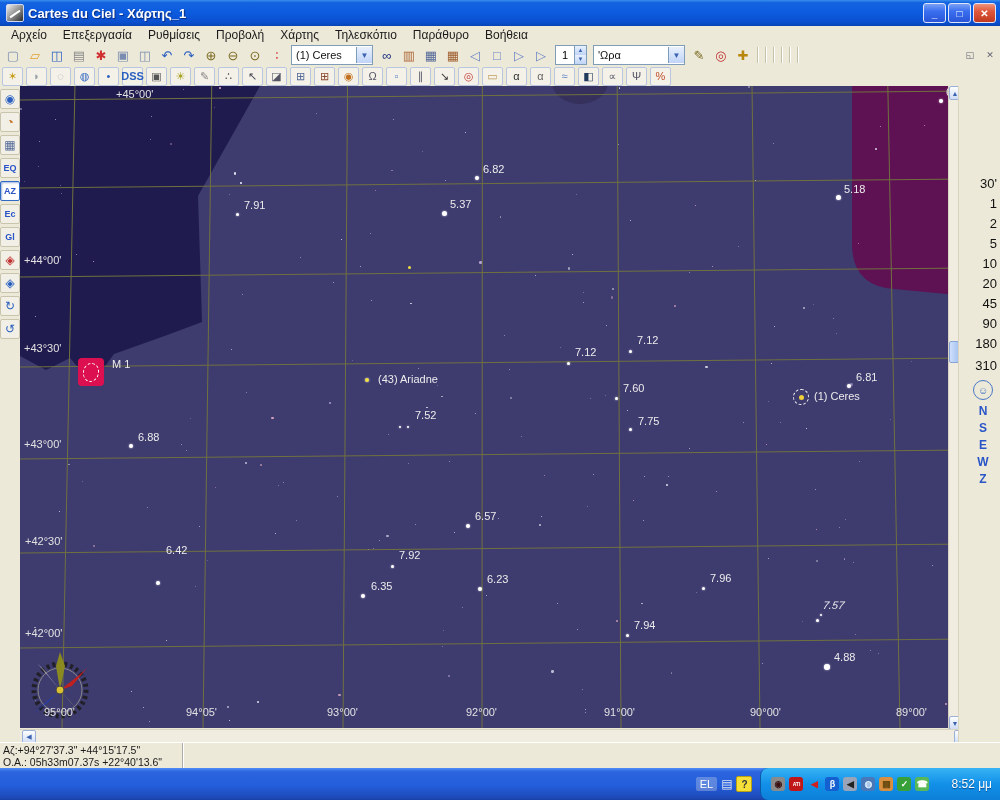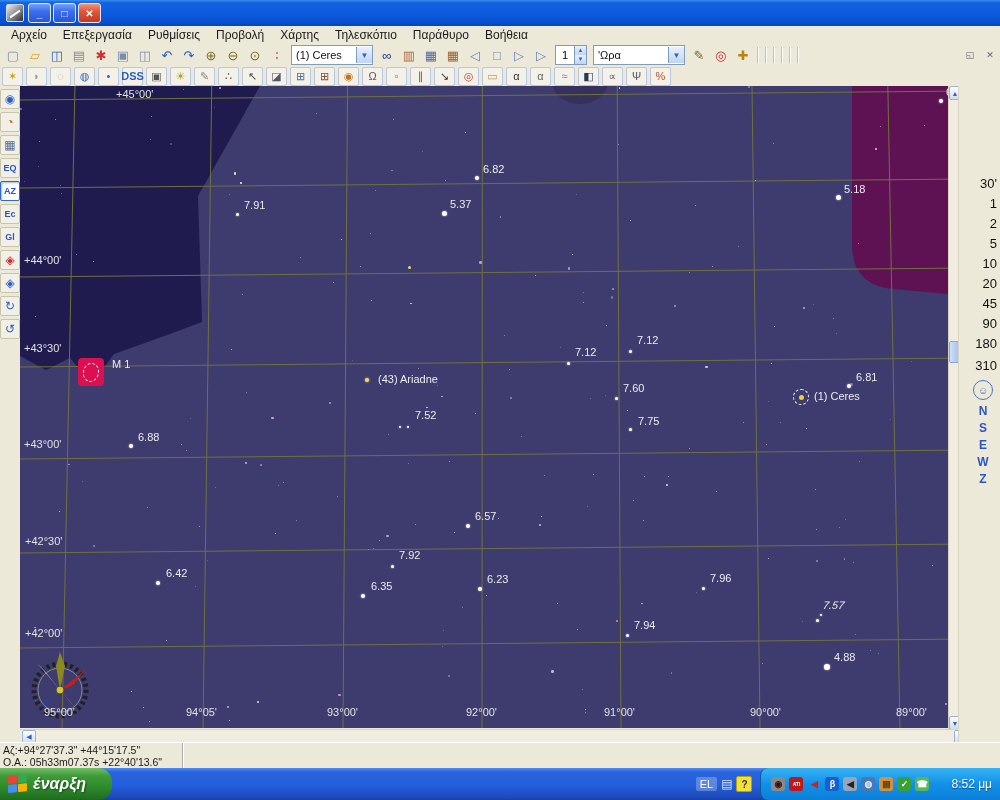--- a/index.html
+++ b/index.html
@@ -131,20 +131,21 @@
     font-size:9px;font-weight:bold;flex:0 0 auto;overflow:hidden;}
   .clock{color:#fff;font-size:12px;margin-left:18px;text-shadow:0 1px 1px #0a4a8a;}
 </style>
 </head>
 <body>
 
 <div class="screen">
 
   <div class="titlebar">
     <span class="appicon"></span>
+    <span class="title">Cartes du Ciel - Χάρτης_1</span>
     <span class="winbtns">
       <span class="wb">_</span>
       <span class="wb">□</span>
       <span class="wb close">✕</span>
     </span>
   </div>
 
   <div class="menubar" id="menubar">
       <div class="menu-item">Αρχείο</div>
       <div class="menu-item">Επεξεργασία</div>
@@ -497,21 +498,21 @@
           <div class="stardot" style="height: 4px; width: 4px; left: 827px; top: 298px;"></div>
           <div class="maglabel" style="left: 836px; top: 285px;">6.81</div>
           <div class="stardot" style="height: 2.4px; width: 2.4px; left: 386.8px; top: 339.8px;"></div>
           <div class="stardot" style="height: 1.92px; width: 1.92px; left: 379.04px; top: 340.04px;"></div>
           <div class="maglabel" style="left: 395px; top: 323px;">7.52</div>
           <div class="stardot" style="height: 4px; width: 4px; left: 446px; top: 438px;"></div>
           <div class="maglabel" style="left: 455px; top: 424px;">6.57</div>
           <div class="stardot" style="height: 3px; width: 3px; left: 370.5px; top: 478.5px;"></div>
           <div class="maglabel" style="left: 379px; top: 463px;">7.92</div>
           <div class="stardot" style="height: 4px; width: 4px; left: 136px; top: 495px;"></div>
-          <div class="maglabel" style="left: 146px; top: 481px;">6.42</div>
+          <div class="maglabel" style="left: 146px; top: 458px;">6.42</div>
           <div class="stardot" style="height: 4px; width: 4px; left: 341px; top: 508px;"></div>
           <div class="maglabel" style="left: 351px; top: 494px;">6.35</div>
           <div class="stardot" style="height: 4px; width: 4px; left: 458px; top: 501px;"></div>
           <div class="maglabel" style="left: 467px; top: 487px;">6.23</div>
           <div class="stardot" style="height: 3px; width: 3px; left: 681.5px; top: 500.5px;"></div>
           <div class="maglabel" style="left: 690px; top: 486px;">7.96</div>
           <div class="stardot" style="height: 3px; width: 3px; left: 605.5px; top: 547.5px;"></div>
           <div class="maglabel" style="left: 614px; top: 533px;">7.94</div>
           <div class="stardot" style="height: 3px; width: 3px; left: 795.5px; top: 532.5px;"></div>
           <div class="stardot" style="height: 2.4px; width: 2.4px; left: 799.8px; top: 527.8px;"></div>
@@ -575,29 +576,20 @@
 
   <div class="statusbar">
     <div class="spanel1">
       <div>Αζ:+94°27'37.3" +44°15'17.5"</div>
       <div>Ο.Α.: 05h33m07.37s +22°40'13.6"</div>
     </div>
     <div class="spanel2"></div>
   </div>
 
   <div class="taskbar">
-    <div class="startbtn">
-      <span class="flag">
-        <span style="background:#e84335"></span>
-          <span style="background:#34a853"></span>
-        <span style="background:#4a8cf5"></span>
-          <span style="background:#f7b500"></span>
-      </span>
-      <span class="slabel">έναρξη</span>
-    </div>
     <div class="trayarea">
       <div class="langblock">
         <span class="langtxt">EL</span>
         <span class="kbicon">▤</span>
         <span class="helpicon">?</span>
       </div>
       <div class="tray" id="tray">
           <div class="trayicon" style="background: rgb(138, 138, 138); color: rgb(58, 16, 16);">◉</div>
           <div class="trayicon" style="background: rgb(192, 24, 24); color: rgb(255, 255, 255); font-size: 5px;">ATI</div>
           <div class="trayicon" style="background: transparent; color: rgb(208, 32, 32);">◀</div>

